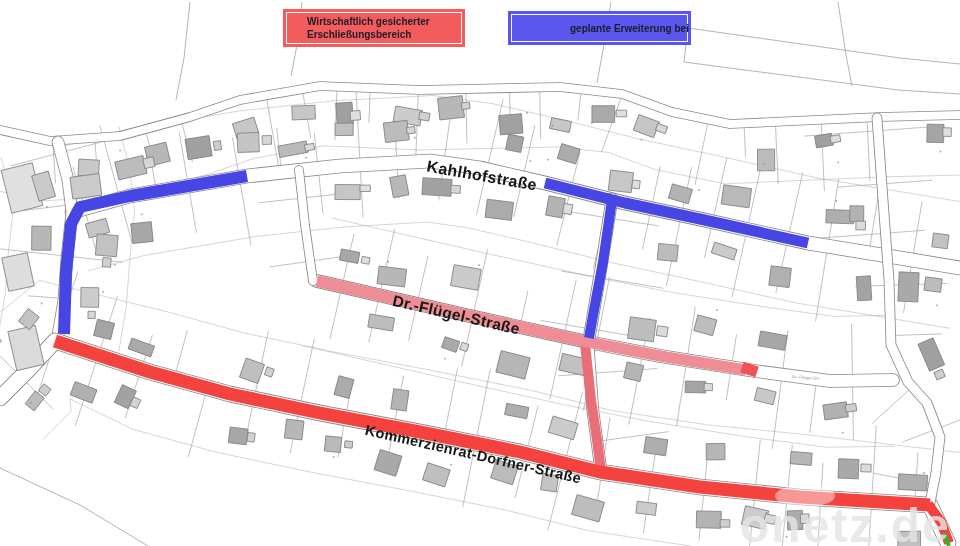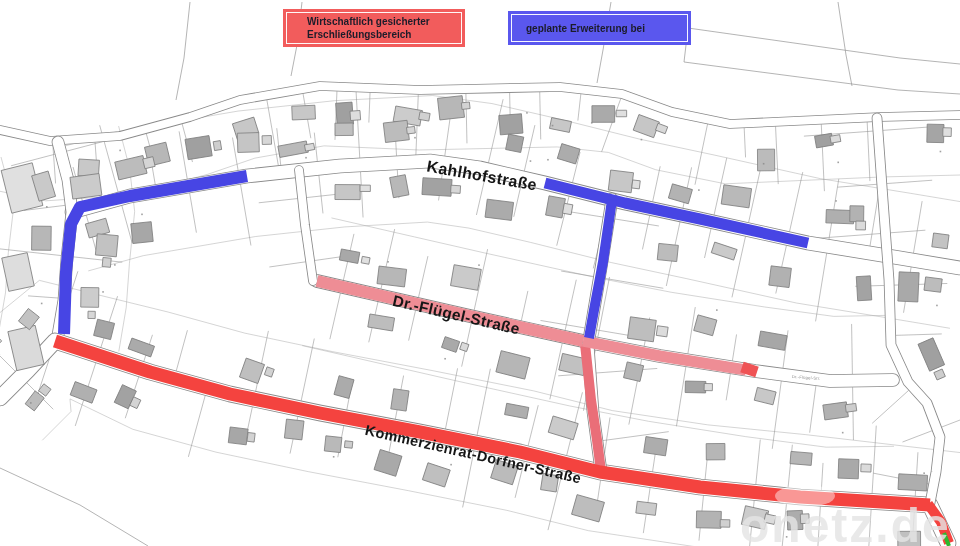--- a/index.html
+++ b/index.html
@@ -6,21 +6,21 @@
   .screen{position:relative;width:960px;height:546px;overflow:hidden;background:#fff;
           font-family:"Liberation Sans",sans-serif;}
   #map-svg{position:absolute;left:0;top:0;}
   .legend{position:absolute;display:flex;flex-direction:column;justify-content:center;
           box-sizing:border-box;}
   .legend-inner{position:absolute;inset:3px;border:1.5px solid rgba(255,255,255,.95);
           pointer-events:none;}
   .legend-text{position:relative;font-size:10px;font-weight:bold;line-height:13px;
           color:#1c1c2a;}
   .legend.secured .legend-text{padding-left:24px;}
-  .legend.planned .legend-text{padding-left:18px;}
+  .legend.planned .legend-text{padding-left:18px;margin-left:44px;}
   .street-label{font-weight:bold;fill:#161616;letter-spacing:.3px;}
   .tiny-label{fill:#909090;font-size:4.2px;letter-spacing:.2px;}
   .watermark{font-weight:bold;fill:rgba(228,228,228,0.82);letter-spacing:2px;}
 </style>
 </head>
 <body>
 
 <div class="screen">
 
   <svg id="map-svg" width="960" height="546" viewBox="0 0 960 546">

